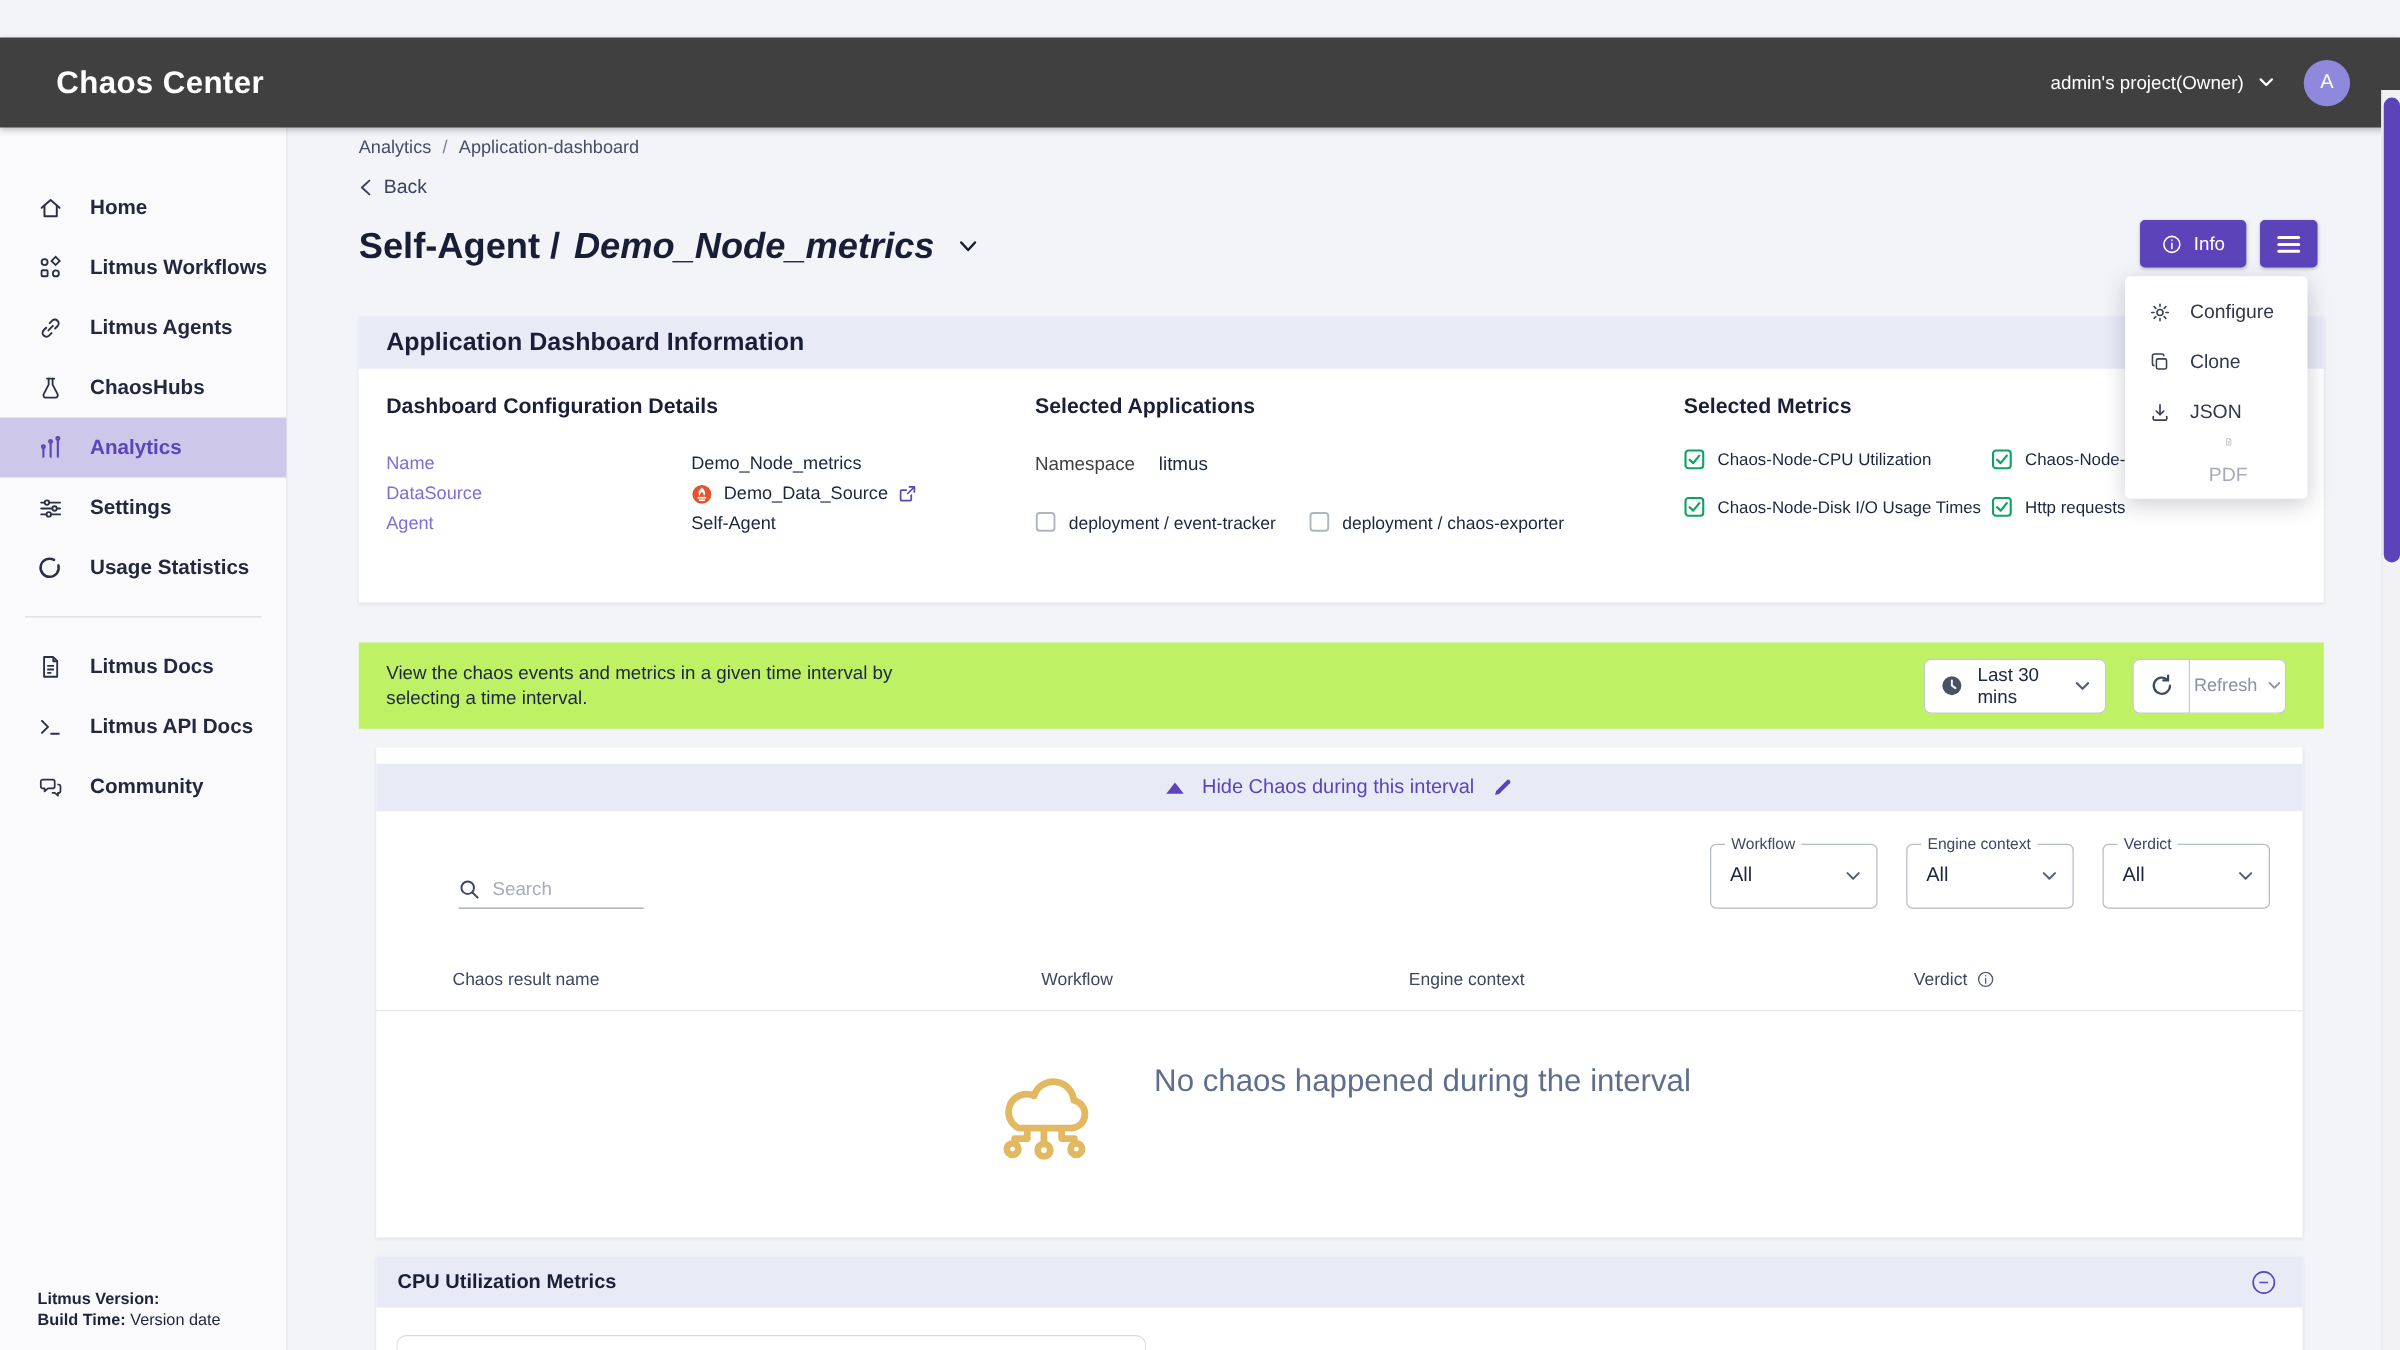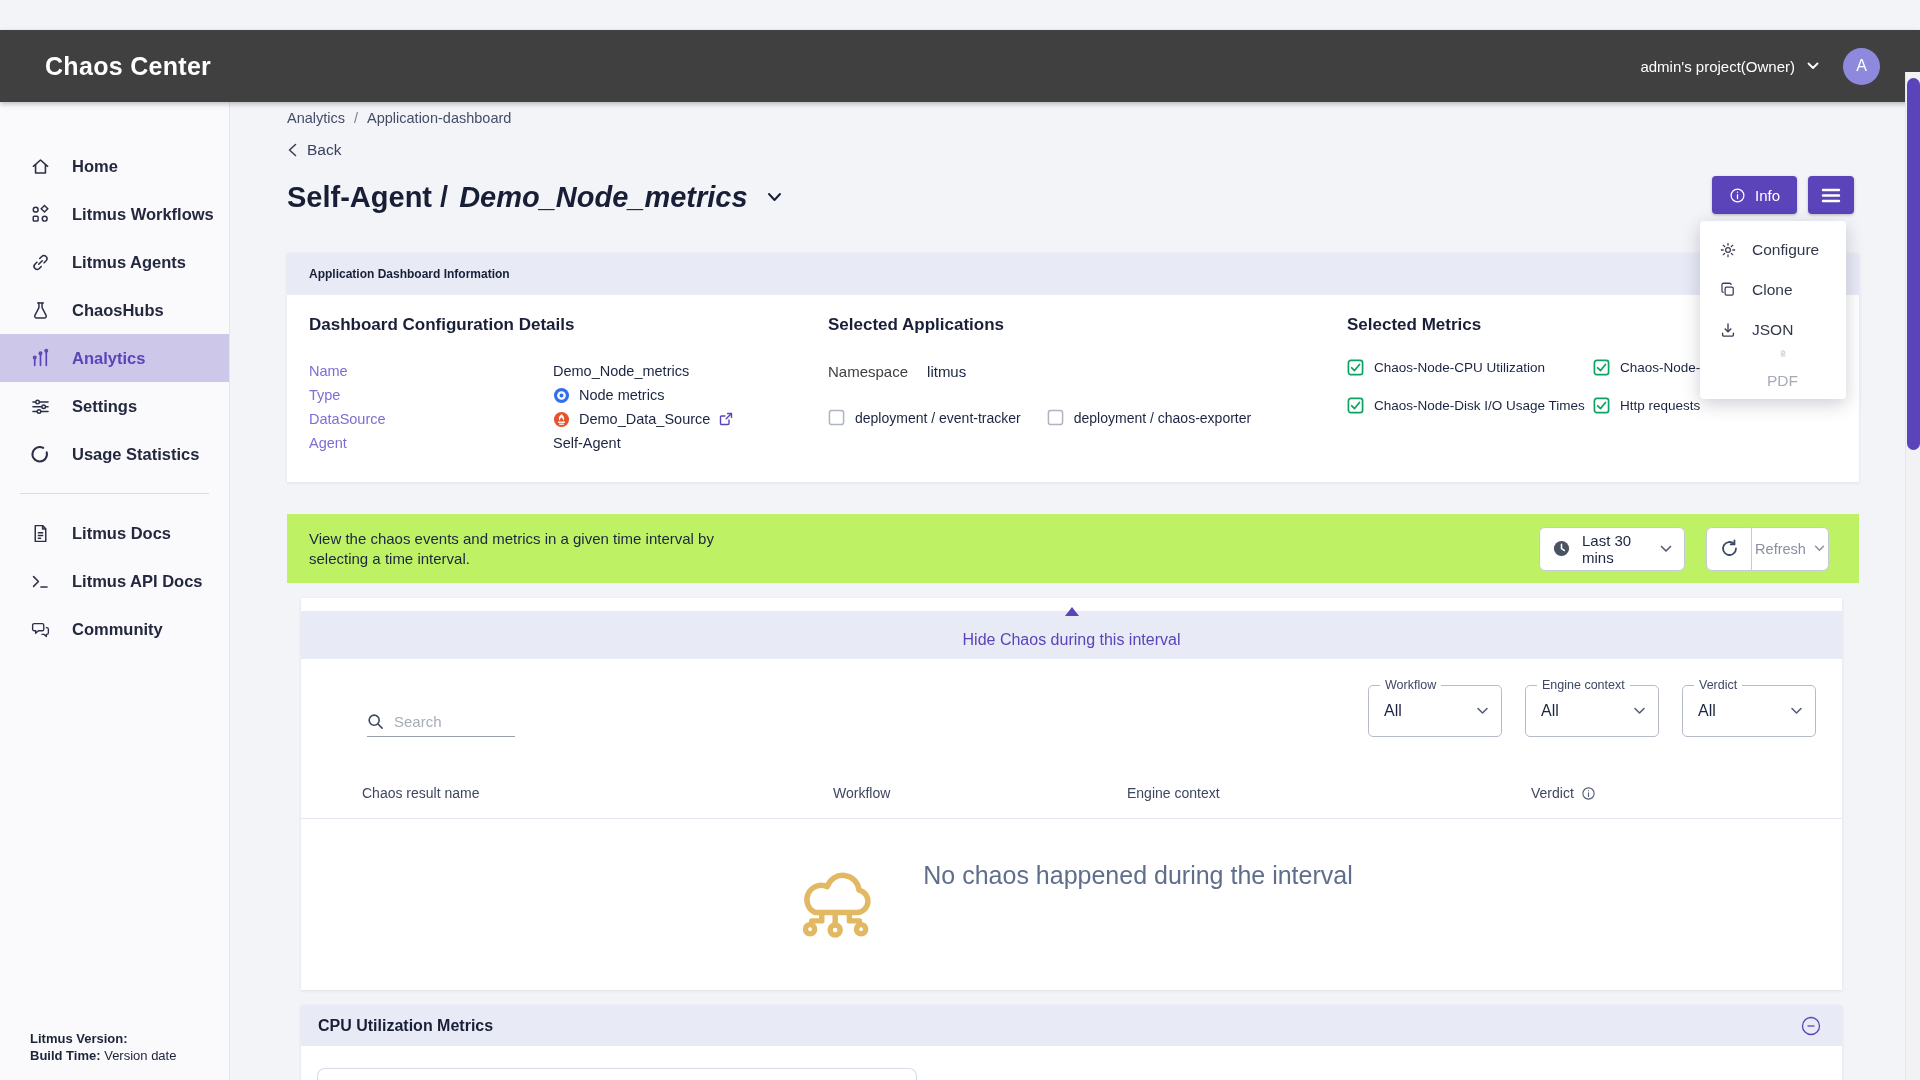--- a/index.html
+++ b/index.html
@@ -53,21 +53,21 @@
   .menu-item { height:40px; display:flex; align-items:center; gap:15px; padding-left:19px;
                font-size:15.5px; color:#32374B; cursor:pointer; }
   .menu-item .mi-icon { width:18px; height:18px; color:#3A3F55; }
   .menu-item.disabled { color:#A7ABB8; cursor:default;flex-direction:column; }
   .menu-item.disabled .mi-icon { color:#A7ABB8; }
 
   
   .card { background:#fff; box-shadow:0 1px 3px rgba(40,45,70,.10); }
   .card1 { margin-top:34px; width:1572px; height:229px; }
   .strip { background:#E8EAF6; display:flex; align-items:center; }
-  .card1 .strip { height:42px; padding-left:22px; font-size:12px; font-weight:700; color:#1A1F38; }
+  .card1 .strip { height:42px; padding-left:22px; font-size:20px; font-weight:700; color:#1A1F38; }
   .card1-body { display:flex; padding:20px 0 0 22px; }
   .col-config { width:519px; }
   .col-apps   { width:519px; }
   .col-metrics{ flex:1; }
   .col-title { font-size:17px; font-weight:700; color:#1A1F38; margin-bottom:24px; }
   .kv-row { display:flex; align-items:center; height:24px; font-size:14.5px; }
   .kv-label { flex:0 0 244px; color:#7C6ED6; }
   .kv-value { color:#1C2541; display:flex; align-items:center; gap:9px; }
   .ext-link { color:#5B44BA; width:14px; height:14px; cursor:pointer; }
   .ns-row { display:flex; align-items:center; gap:19px; font-size:15px; height:24px; }
@@ -87,21 +87,21 @@
                 display:flex; align-items:center; gap:11px; padding:0 12px; cursor:pointer; }
   .time-range .tr-label { font-size:15px; color:#1C2541; flex:1; }
   .refresh-icon-btn { margin-left:21px; width:46px; height:44px; background:#fff; border:1px solid #C5CAD7;
                       border-radius:6px 0 0 6px; display:flex; align-items:center; justify-content:center; cursor:pointer; }
   .refresh-select { width:77px; height:44px; background:#fff; border:1px solid #C5CAD7; border-left:none;
                     border-radius:0 6px 6px 0; display:flex; align-items:center; justify-content:center;
                     gap:8px; font-size:14.5px; color:#8A90A0; cursor:pointer; }
 
   
   .card2 { margin-top:15px; margin-left:14px; width:1541px; height:392px; padding-top:13px; }
-  .toggle-strip { height:48px; justify-content:center; gap:15px; cursor:pointer;flex-direction:column; }
+  .toggle-strip { height:38px; justify-content:center; gap:15px; cursor:pointer; }
   .tri-up { width:0; height:0; border-left:7px solid transparent; border-right:7px solid transparent;
             border-bottom:9px solid #5B44BA; }
   .toggle-label { color:#5B44BA; font-size:16px; font-weight:500; }
   .pencil-icon { width:16px; height:16px; color:#5B44BA; cursor:pointer; }
   .filter-row { display:flex; justify-content:space-between; align-items:flex-end; padding:0 26px 0 66px; margin-top:26px; }
   .search-box { display:flex; align-items:flex-end; gap:10px; border-bottom:1px solid #9AA0AE; width:148px;
                 padding-bottom:6px; }
   .search-box svg { width:17px; height:17px; color:#3E4763; }
   .search-box input { border:none; outline:none; font-size:15px; width:110px; color:#1C2541;
                       font-family:"Liberation Sans",sans-serif; background:transparent; }
@@ -290,31 +290,20 @@
       </div>
       <div class="card1-body">
 
         <div class="col-config">
           <div class="col-title">Dashboard Configuration Details</div>
           <div class="kv-row">
             <span class="kv-label">Name</span>
             <span class="kv-value">Demo_Node_metrics</span>
           </div>
           <div class="kv-row">
-            <span class="kv-label">Type</span>
-            <span class="kv-value">
-              <svg width="17" height="17" viewBox="0 0 18 18">
-                  <circle cx="9" cy="9" r="8" fill="#2F6FEC"></circle>
-                  <circle cx="9" cy="9" r="4.6" fill="#fff"></circle>
-                  <circle cx="9" cy="9" r="2.1" fill="#2F6FEC"></circle>
-                </svg>
-              <span>Node metrics</span>
-            </span>
-          </div>
-          <div class="kv-row">
             <span class="kv-label">DataSource</span>
             <span class="kv-value">
               <svg width="17" height="17" viewBox="0 0 18 18">
                   <circle cx="9" cy="9" r="8" fill="#E6522C"></circle>
                   <path d="M9 3.1 c1.8 1.8 2.8 3.2 2.8 4.8 0 1 -0.5 1.9 -1.1 2.4 0 -1.2 -0.5 -2.4 -1.7 -3.6 -1.2 1.2 -1.7 2.4 -1.7 3.6 -0.6 -0.5 -1.1 -1.4 -1.1 -2.4 0 -1.6 1 -3 2.8 -4.8 Z" fill="#fff"></path>
                   <rect x="5.3" y="11.1" width="7.4" height="1.5" fill="#fff"></rect>
                   <rect x="6.5" y="13.3" width="5" height="1.3" fill="#fff"></rect>
                 </svg>
               <span>Demo_Data_Source</span>
               <svg class="ext-link" viewBox="0 0 14 14" fill="none" stroke="currentColor" stroke-width="1.4" stroke-linecap="round" stroke-linejoin="round">

